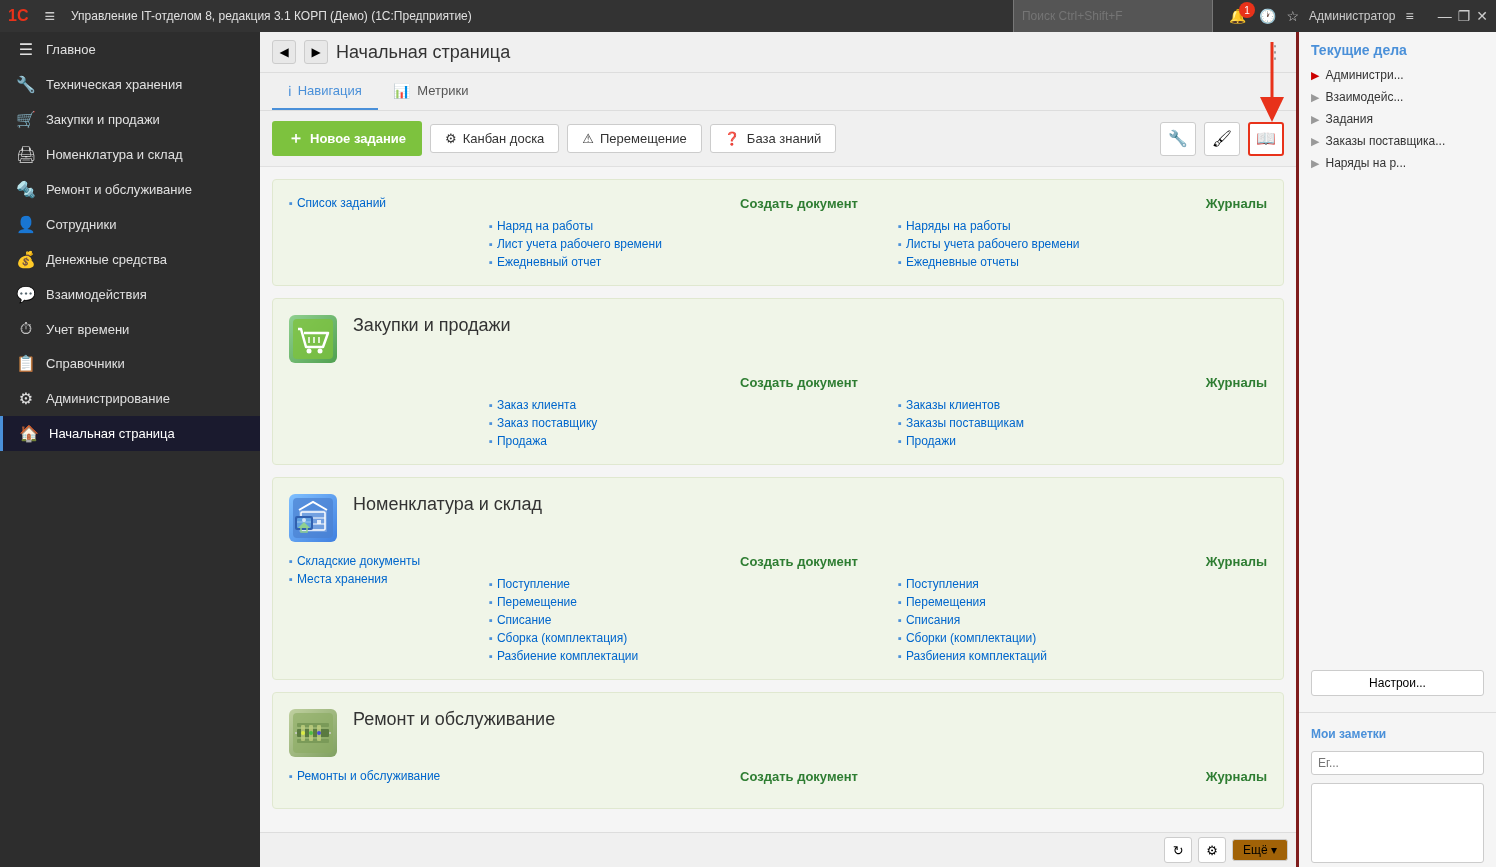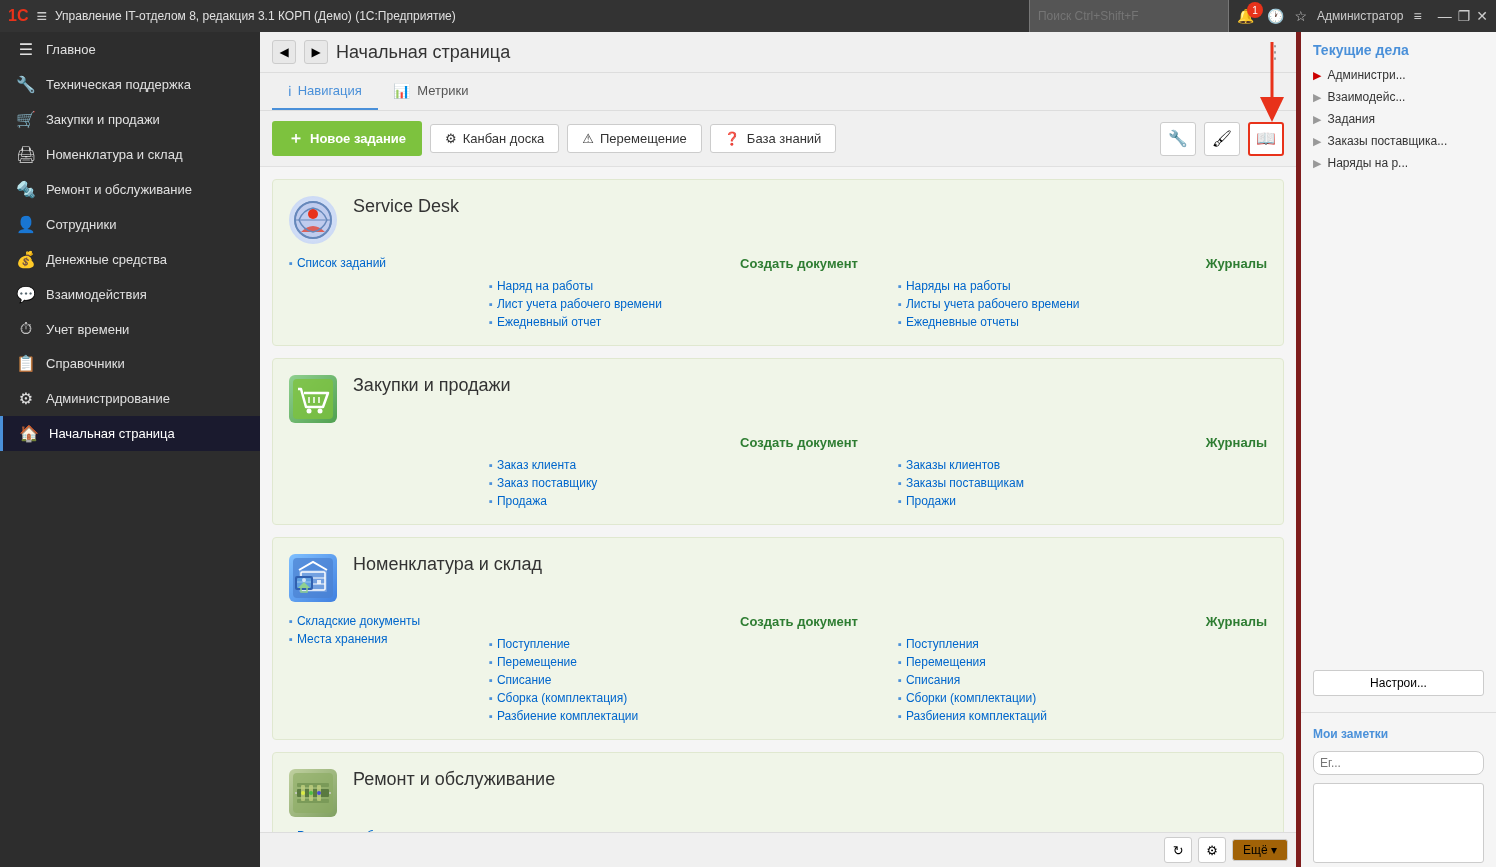--- a/index.html
+++ b/index.html
@@ -1,21 +1,21 @@
 <!DOCTYPE html>
 <html><head>
   <meta charset="utf-8">
   <style>
     * { box-sizing: border-box; margin: 0; padding: 0; }
     body { font-family: Arial, sans-serif; font-size: 13px; background: #f0f0f0; overflow: hidden; width: 1496px; height: 867px; display: flex; flex-direction: column; }
 
     
     .topbar {
       display: flex; align-items: center; background: #333; color: #fff;
-      height: 32px; padding: 0 8px; gap: 8px; flex-shrink: 0;
+      height: 32px; padding: 0 8px; gap: 16px; flex-shrink: 0;
     }
     .topbar-logo { color: #e8321a; font-weight: bold; font-size: 16px; }
     .topbar-menu-icon { color: #ccc; font-size: 18px; cursor: pointer; }
     .topbar-title { font-size: 12px; color: #e0e0e0; flex: 1; }
     .topbar-search {
       background: #555; border: 1px solid #777; border-radius: 3px;
       color: #ccc; padding: 20px 8px; width: 200px; font-size: 12px;
     }
     .topbar-icons { display: flex; align-items: center; gap: 10px; }
     .topbar-icon { color: #ccc; font-size: 14px; cursor: pointer; position: relative; }
@@ -104,31 +104,31 @@
     .section-link-icon { color: #4a90d9; font-size: 11px; }
 
     .section-body { display: flex; gap: 0; }
     .section-left { width: 200px; flex-shrink: 0; }
     .section-right { flex: 1; display: flex; gap: 40px; }
     .section-col { flex: 1; text-align: right; }
     .col-header { color: #2e7d32; font-size: 13px; font-weight: bold; margin-bottom: 8px; cursor: pointer; }
 
     
     .right-panel {
-      width: 200px; background: #f5f5f5; border-left: 5px solid #7f1d1d;
+      width: 200px; background: #f5f5f5; border-left: 3px solid #7f1d1d;
       display: flex; flex-direction: column; overflow: hidden; flex-shrink: 0;
     }
     .right-panel-title { font-size: 14px; font-weight: bold; color: #4a90d9; padding: 10px 12px 6px; }
     .right-panel-item { display: flex; align-items: center; gap: 6px; padding: 4px 12px; cursor: pointer; font-size: 12px; color: #333; }
     .right-arrow { color: #cc0000; font-size: 11px; }
     .right-arrow-gray { color: #999; font-size: 11px; }
     .right-panel-btn { margin: 8px 12px; background: #fff; border: 1px solid #ccc; border-radius: 3px; padding: 5px 10px; font-size: 12px; cursor: pointer; }
     .right-panel-divider { border: none; border-top: 1px solid #ddd; margin: 8px 0; }
     .right-panel-notes-title { font-size: 12px; font-weight: bold; color: #4a90d9; padding: 6px 12px; }
-    .right-panel-input { margin: 4px 12px; width: calc(100% - 24px); border: 1px solid #ccc; border-radius: 8px; padding: 4px 6px; font-size: 12px; }
+    .right-panel-input { margin: 4px 12px; width: calc(100% - 24px); border: 1px solid #ccc; border-radius: 3px; padding: 4px 6px; font-size: 12px; }
     .right-panel-textarea { margin: 4px 12px; width: calc(100% - 24px); height: 80px; border: 1px solid #ccc; border-radius: 3px; padding: 4px 6px; font-size: 12px; resize: none; }
 
     
     .bottom-bar {
       display: flex; align-items: center; justify-content: flex-end;
       background: #f0f0f0; border-top: 1px solid #ddd;
       padding: 4px 8px; gap: 6px; flex-shrink: 0;
     }
     .bottom-btn { background: #fff; border: 1px solid #ccc; border-radius: 3px; width: 28px; height: 26px; cursor: pointer; display: flex; align-items: center; justify-content: center; font-size: 13px; }
     .bottom-btn-text { background: #a16207; border: 1px solid #ccc; border-radius: 3px; padding: 3px 10px; cursor: pointer; font-size: 12px; }
@@ -184,21 +184,21 @@
 
 <div class="main-layout">
 
   <div class="sidebar">
     <div class="sidebar-item">
       <span class="sidebar-item-icon">☰</span>
       <span>Главное</span>
     </div>
     <div class="sidebar-item">
       <span class="sidebar-item-icon">🔧</span>
-      <span>Техническая поддержка</span>
+      <span>Техническая хранения</span>
     </div>
     <div class="sidebar-item">
       <span class="sidebar-item-icon">🛒</span>
       <span>Закупки и продажи</span>
     </div>
     <div class="sidebar-item">
       <span class="sidebar-item-icon">🖨</span>
       <span>Номенклатура и склад</span>
     </div>
     <div class="sidebar-item">
@@ -286,36 +286,20 @@
         <svg class="red-arrow" viewBox="0 0 40 80" xmlns="http://www.w3.org/2000/svg">
           <line x1="20" y1="0" x2="20" y2="60" stroke="#e8321a" stroke-width="3"></line>
           <polygon points="20,80 8,55 32,55" fill="#e8321a"></polygon>
         </svg>
       </div>
     </div>
 
     <div class="main-scroll">
 
       <div class="section-card">
-        <div class="section-header">
-          <div class="section-icon icon-servicedesk">
-            <svg width="40" height="40" viewBox="0 0 40 40">
-              <circle cx="20" cy="20" r="18" fill="#c0ccee" stroke="#8899cc" stroke-width="1.5"></circle>
-              <circle cx="20" cy="14" r="5" fill="#e8321a"></circle>
-              <path d="M8,32 Q20,20 32,32" fill="#e8321a" opacity="0.7"></path>
-              <circle cx="20" cy="20" r="18" fill="none" stroke="#6688bb" stroke-width="2"></circle>
-              <path d="M6,20 Q10,10 20,8 Q30,10 34,20" fill="none" stroke="#6688bb" stroke-width="1.5"></path>
-              <path d="M6,20 Q10,30 20,32 Q30,30 34,20" fill="none" stroke="#6688bb" stroke-width="1.5"></path>
-              <line x1="2" y1="20" x2="38" y2="20" stroke="#6688bb" stroke-width="1"></line>
-            </svg>
-          </div>
-          <div>
-            <div class="section-title">Service Desk</div>
-          </div>
-        </div>
         <div class="section-body">
           <div class="section-left">
             <div class="section-links">
               <a class="section-link" href="#">
                 <span class="section-link-icon">▪</span>
                 <span>Список заданий</span>
               </a>
             </div>
           </div>
           <div class="section-right">

